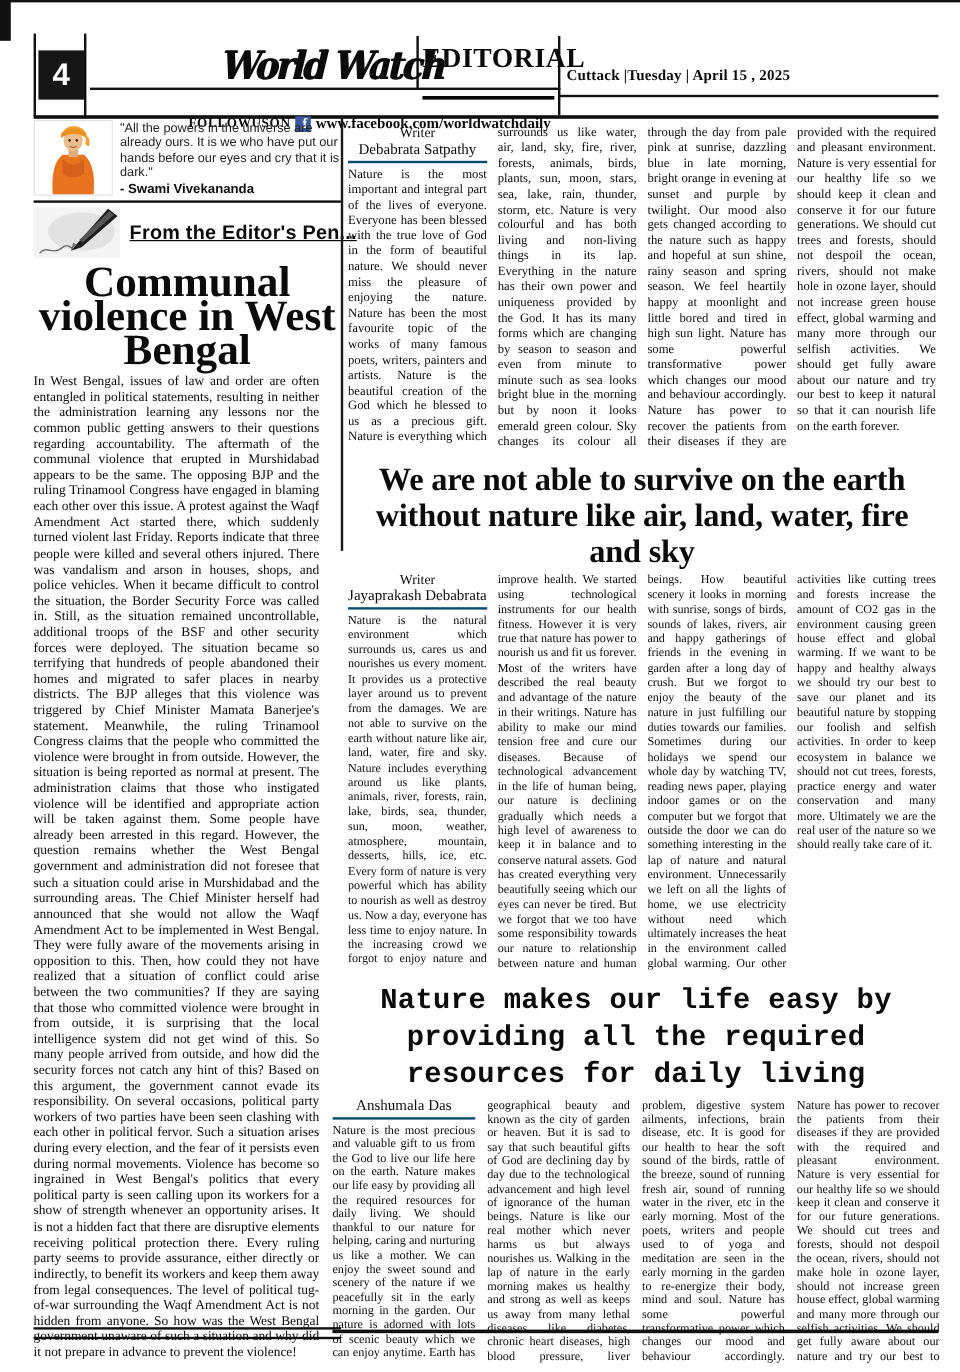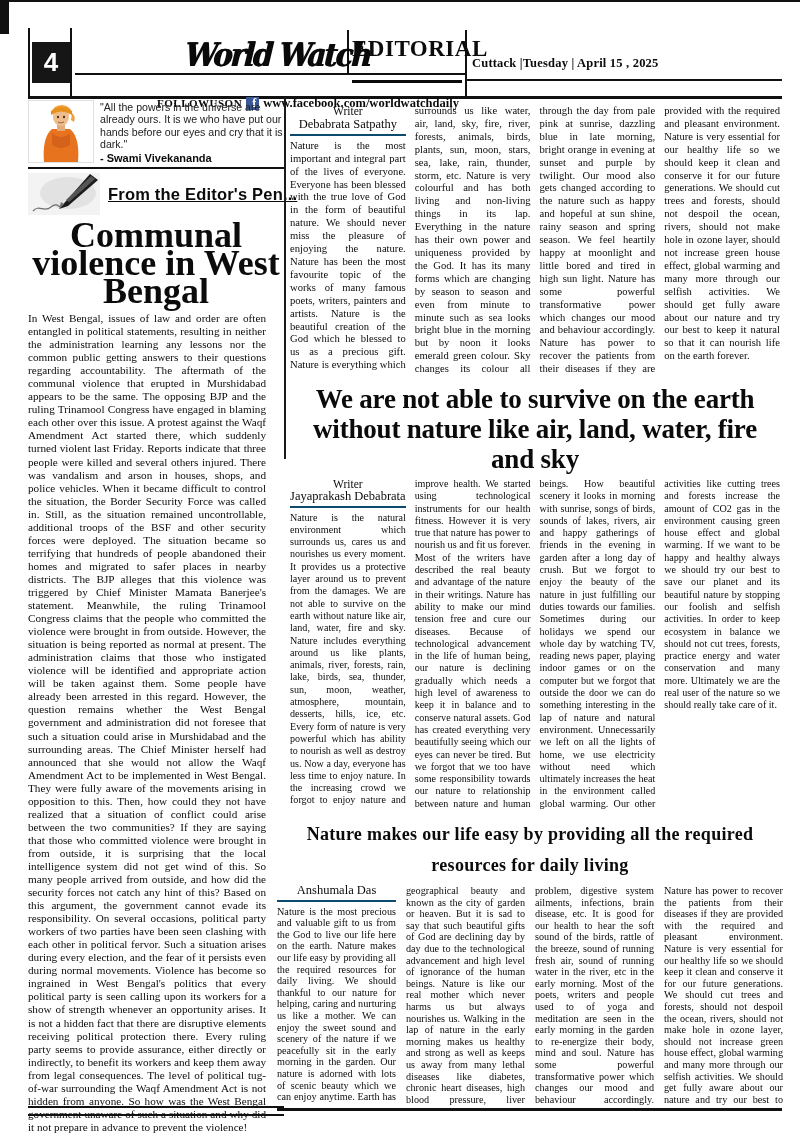--- a/index.html
+++ b/index.html
@@ -88,21 +88,21 @@
 
   
   .col-divider{position:absolute;left:284px;top:97px;width:2px;height:362px;background:#1a1a1a;}
 
   
   .right-col{position:absolute;left:290px;top:100px;width:490px;}
   .art-headline{
     text-align:center;font-weight:bold;font-family:"Liberation Serif",serif;
     font-size:27px;line-height:30px;letter-spacing:-.2px;
   }
-  .a3-headline{font-size:18px;line-height:31px;letter-spacing:.3px;}
+  .a3-headline{font-size:24px;line-height:31px;letter-spacing:.3px;font-family:Liberation Mono, monospace;}
   .byline{
     text-align:center;font-weight:normal;border-bottom:2px solid #0c4a6e;
     padding-bottom:3px;margin-bottom:4px;
   }
   .byline .b-label{display:block;font-size:11.5px;}
   .byline .b-name{display:block;font-size:12.5px;}
   .art-body{
     text-align:justify;overflow:hidden;column-gap:9px;column-count:4;column-fill:auto;
   }
   .a1-body{height:272px;font-size:10.6px;line-height:12.9px;margin-top:5px;}

